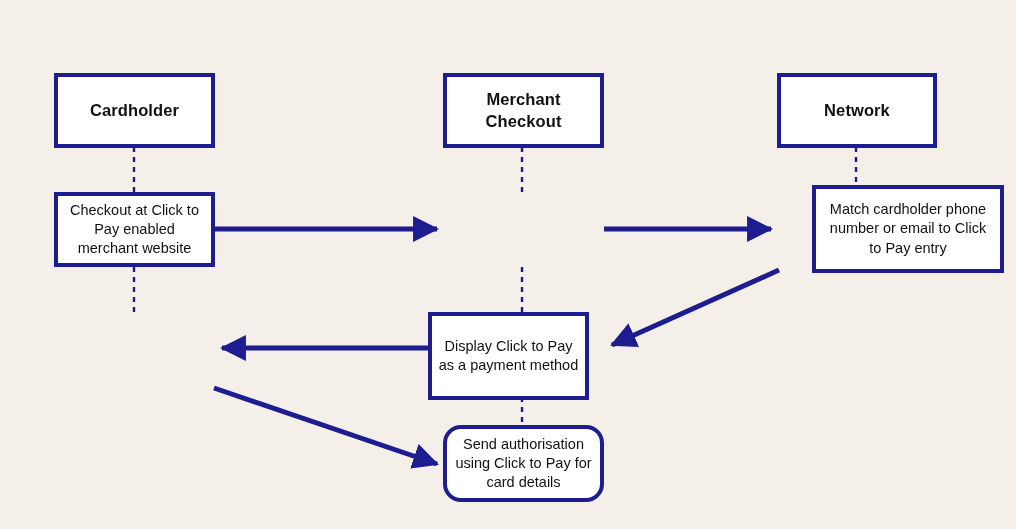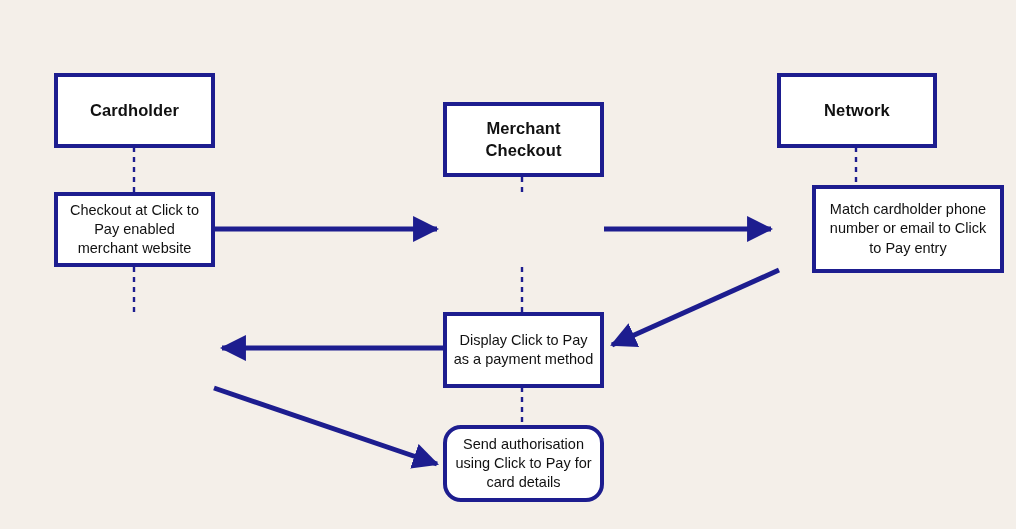--- a/index.html
+++ b/index.html
@@ -84,39 +84,39 @@
 
     <line x1="443" y1="348" x2="222" y2="348" stroke="#1d1d8f" stroke-width="5" marker-end="url(#ah)"></line>
 
     <line x1="214" y1="388" x2="437" y2="464" stroke="#1d1d8f" stroke-width="5" marker-end="url(#ah)"></line>
   </svg>
 
   <div class="node actor" style="left:54px; top:73px; width:161px; height:75px;align-items:center;">
     <span class="txt">Cardholder</span>
   </div>
 
-  <div class="node actor" style="left:443px; top:73px; width:161px; height:75px;margin-top:29px;">
+  <div class="node actor" style="left:443px; top:73px; width:161px; height:75px;">
     <span class="txt"><span>Merchant</span><br><span>Checkout</span></span>
   </div>
 
   <div class="node step" style="left:54px; top:192px; width:161px; height:75px;">
     <span class="txt">Checkout at Click to Pay enabled merchant website</span>
   </div>
 
   <div class="node actor" style="left:777px; top:73px; width:160px; height:75px;">
     <span class="txt">Network</span>
   </div>
 
 
   <div class="node step" style="left:777px; top:185px; width:192px; height:88px;margin-left:35px;">
     <span class="txt">Match cardholder phone number or email to Click to Pay entry</span>
   </div>
 
 
-  <div class="node step" style="left:443px; top:312px; width:161px; height:76px;">
+  <div class="node step" style="left:428px; top:312px; width:161px; height:88px;">
     <span class="txt">Display Click to Pay as a payment method</span>
   </div>
 
   <div class="node step" style="left:443px; top:425px; width:161px; height:77px;border-radius:18px;">
     <span class="txt">Send authorisation using Click to Pay for card details</span>
   </div>
 
 </div>
 
 </body></html>

